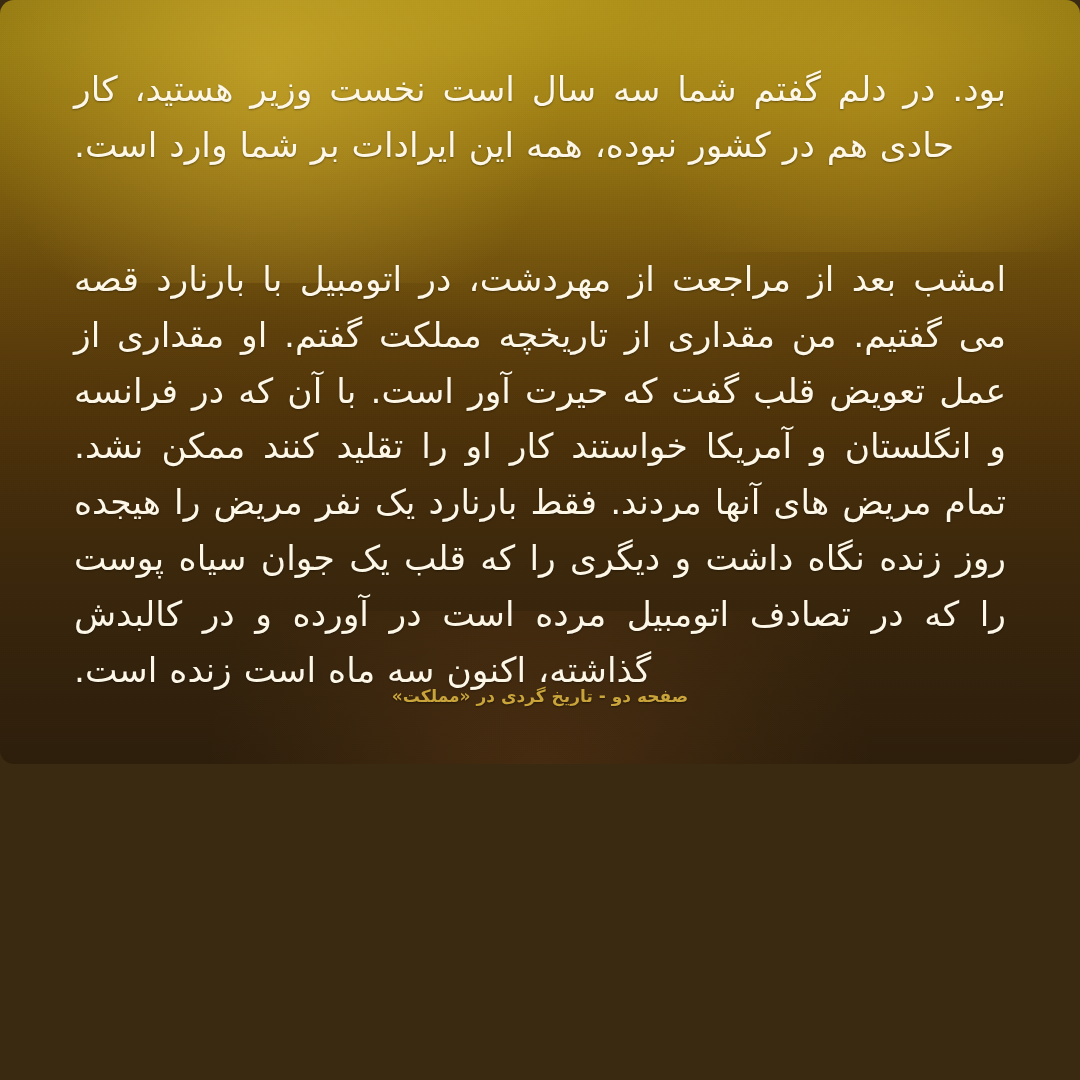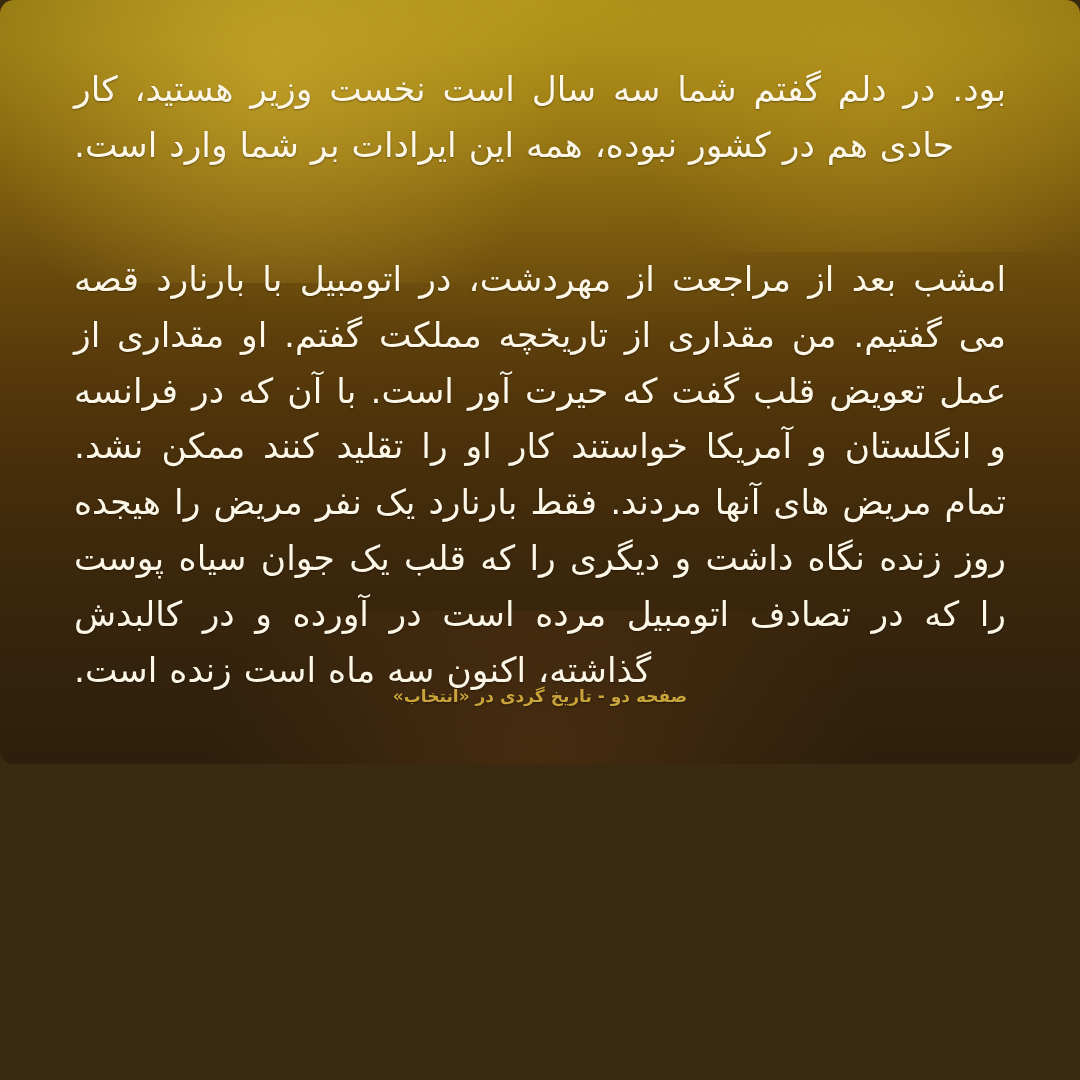--- a/index.html
+++ b/index.html
@@ -121,16 +121,16 @@
   <div id="glow-b"></div>
   <div id="glow-c"></div>
   <div id="texture"></div>
 
   <div id="content">
     <p id="para-1" class="paragraph">بود. در دلم گفتم شما سه سال است نخست وزیر هستید، کار حادی هم در کشور نبوده، همه این ایرادات بر شما وارد است.</p>
     <p id="para-2" class="paragraph">امشب بعد از مراجعت از مهردشت، در اتومبیل با بارنارد قصه می گفتیم. من مقداری از تاریخچه مملکت گفتم. او مقداری از عمل تعویض قلب گفت که حیرت آور است. با آن که در فرانسه و انگلستان و آمریکا خواستند کار او را تقلید کنند ممکن نشد. تمام مریض های آنها مردند. فقط بارنارد یک نفر مریض را هیجده روز زنده نگاه داشت و دیگری را که قلب یک جوان سیاه پوست را که در تصادف اتومبیل مرده است در آورده و در کالبدش گذاشته، اکنون سه ماه است زنده است.</p>
   </div>
 
   <div id="footer">
-    <span id="footer-text">صفحه دو - تاریخ گردی در «انتخاب»</span>
+    <span id="footer-text">صفحه دو - تاریخ گردی در «مملکت»</span>
   </div>
 
 </div>
 
 </body></html>

